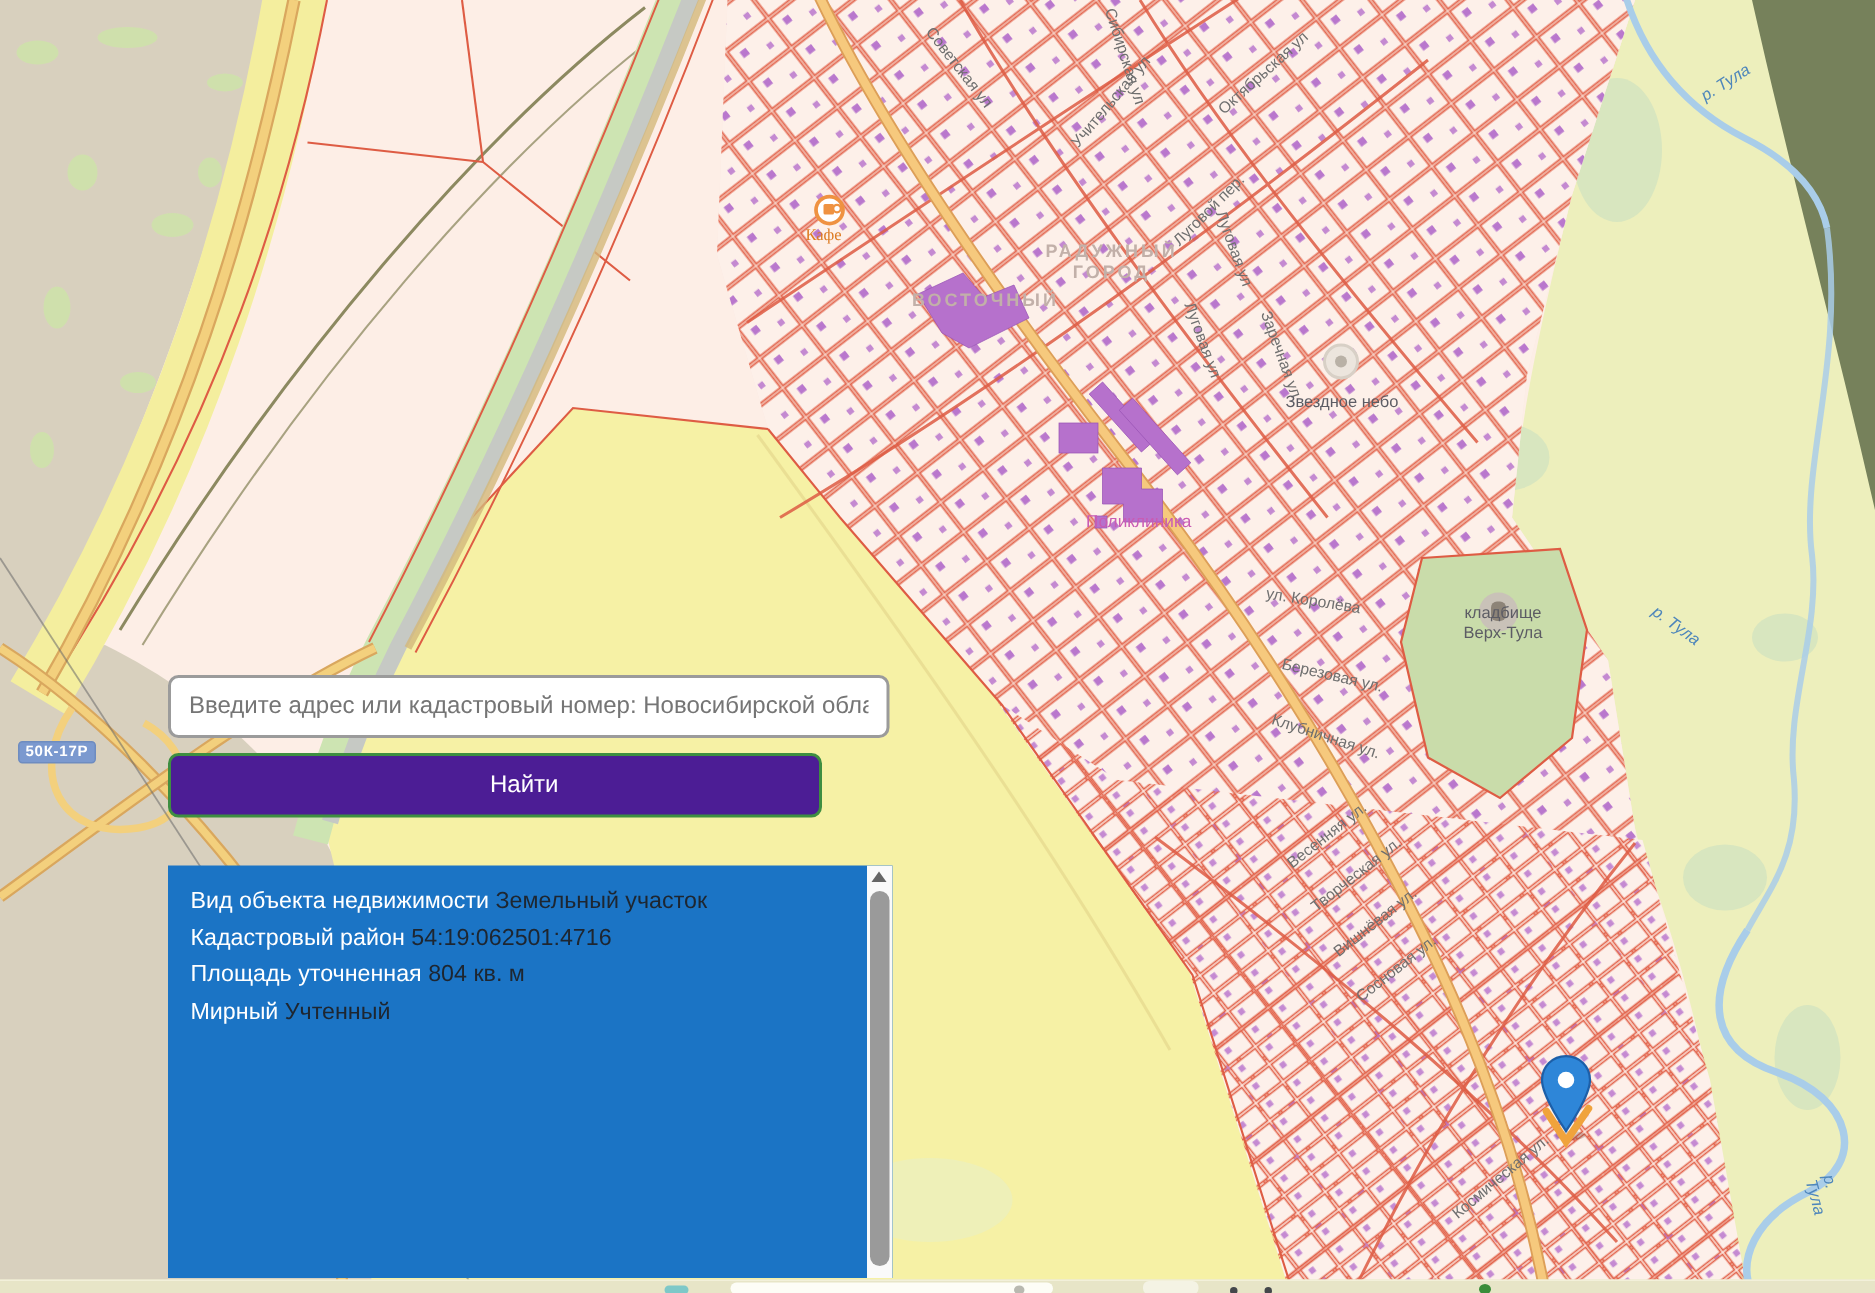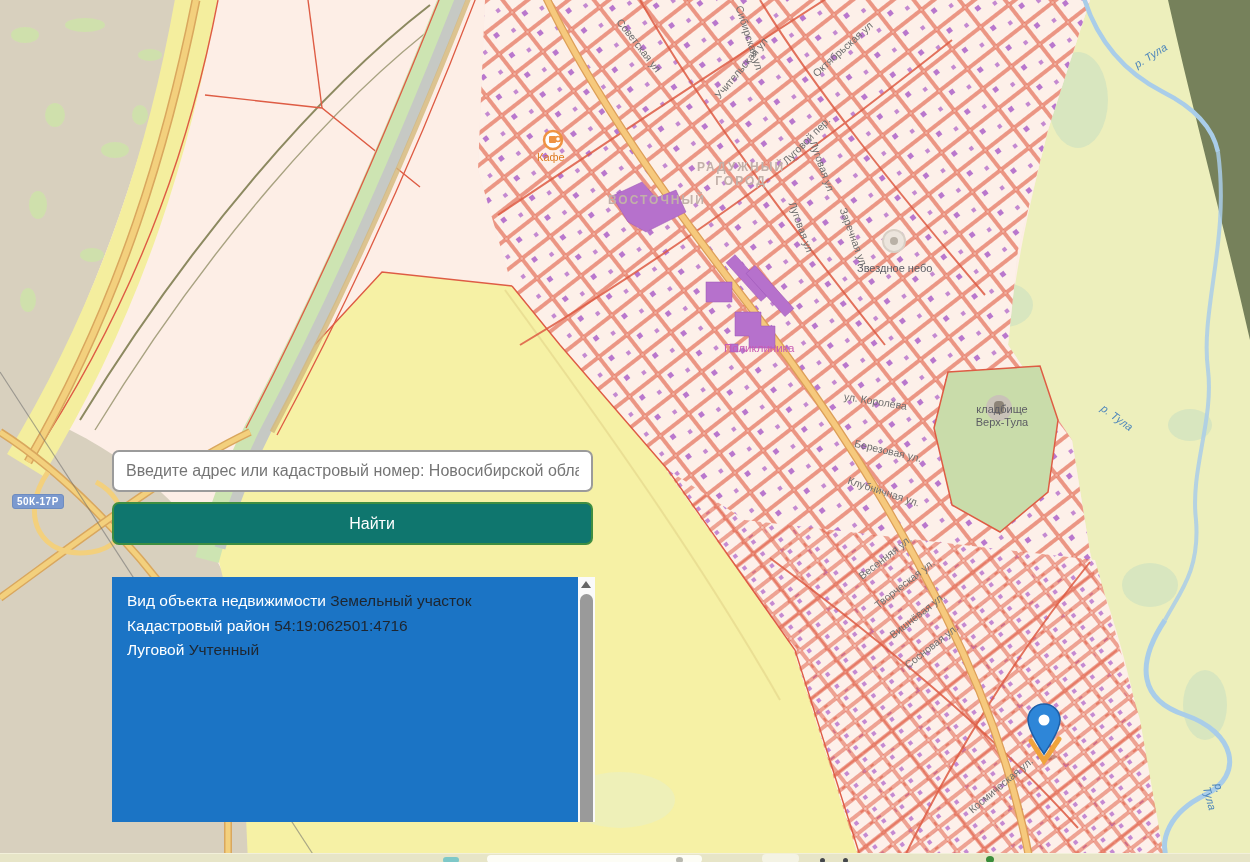--- a/index.html
+++ b/index.html
@@ -6,33 +6,33 @@
   body{width:1250px;height:862px;overflow:hidden;position:relative;
        font-family:"Liberation Sans", sans-serif;background:#fdeee6;}
   #stage{position:absolute;inset:0;width:1250px;height:862px;}
   #mapsvg{position:absolute;left:0;top:0;}
   
   .mlbl{position:absolute;font-size:10.5px;color:#6f6f6f;transform-origin:left top;
         white-space:pre-line;pointer-events:none;line-height:12px;}
   .district{font-weight:bold;font-size:12px;letter-spacing:2px;color:#c2b0a9;text-align:center;line-height:14px;}
   .place{color:#5c5c64;font-size:11px;text-align:center;line-height:13px;}
   .water{color:#4e86bb;font-size:11px;font-style:italic;}
-  .poi-cafe{color:#dd7b22;font-size:11px;}
+  .poi-cafe{color:#dd7b22;font-size:11px;font-family:Liberation Serif, serif;}
   .poi-pink{color:#c95cb4;font-size:11.5px;}
   .road-badge{position:absolute;left:12px;top:494px;background:#7b99cf;border:1px solid #6e8cc0;
         color:#fff;font-size:10px;font-weight:bold;padding:1px 4px;border-radius:3px;letter-spacing:.5px;}
   
   .search-input{position:absolute;left:112px;top:450px;width:481px;height:42px;box-sizing:border-box;
         border:2px solid #9b9b9b;border-radius:7px;padding:0 12px;font-size:16px;color:#757575;
         font-family:"Liberation Sans",sans-serif;background:#fff;outline:none;}
-  .find-btn{position:absolute;left:112px;top:502px;width:481px;height:43px;box-sizing:border-box;
-        background:#0f766e;border:2px solid #3e8e41;border-radius:7px;color:#fff;font-size:16px;
+  .find-btn{position:absolute;left:112px;top:502px;width:436px;height:43px;box-sizing:border-box;
+        background:#4c1d95;border:2px solid #3e8e41;border-radius:7px;color:#fff;font-size:16px;
         font-family:"Liberation Sans",sans-serif;cursor:pointer;padding-left:45px;}
   
-  .info-panel{position:absolute;left:112px;top:577px;width:483px;height:245px;background:#1b74c5;
+  .info-panel{position:absolute;left:112px;top:577px;width:483px;height:275px;background:#1b74c5;
         box-sizing:border-box;overflow:hidden;}
   .panel-text{position:absolute;left:0;top:0;right:17px;padding:12px 6px 0 15px;
         font-size:15.5px;line-height:24.6px;color:#fff;}
   .prow{margin:0;}
   .plabel{color:#ffffff;}
   .pvalue{color:#1e2630;}
   .pscroll{position:absolute;right:0;top:0;width:17px;height:275px;background:#fafafa;}
   .pscroll .arrow{position:absolute;left:3px;top:4px;width:0;height:0;
         border-left:5.5px solid transparent;border-right:5.5px solid transparent;border-bottom:7px solid #666;}
   .pscroll .thumb{position:absolute;left:2px;top:17px;width:13px;height:250px;background:#9a9a9a;border-radius:7px;}
@@ -203,21 +203,22 @@
     <circle cx="1044" cy="720" r="5.5" fill="#ffffff"></circle>
   </svg>
 
   <input class="search-input" type="text" value="Введите адрес или кадастровый номер: Новосибирской облас" style="">
   <button class="find-btn">Найти</button>
 
   <div class="info-panel">
     <div class="panel-text">
       <div class="prow"><span class="plabel">Вид объекта недвижимости</span> <span class="pvalue">Земельный участок</span></div>
       <div class="prow"><span class="plabel">Кадастровый район</span> <span class="pvalue">54:19:062501:4716</span></div>
-      <div class="prow"><span class="plabel">Луговой</span> <span class="pvalue">Учтенный</span></div>
+      <div class="prow"><span class="plabel">Площадь уточненная</span> <span class="pvalue">804 кв. м</span></div>
+      <div class="prow"><span class="plabel">Мирный</span> <span class="pvalue">Учтенный</span></div>
     </div>
     <div class="pscroll">
       <div class="arrow"></div>
       <div class="thumb"></div>
     </div>
   </div>
 
   <div class="taskbar">
     <div class="tb" style="left:443px;top:3px;width:16px;height:6px;background:#7ec8c8"></div>
     <div class="tb" style="left:487px;top:1px;width:215px;height:8px;background:#fdfdf6;border-radius:6px"></div>

